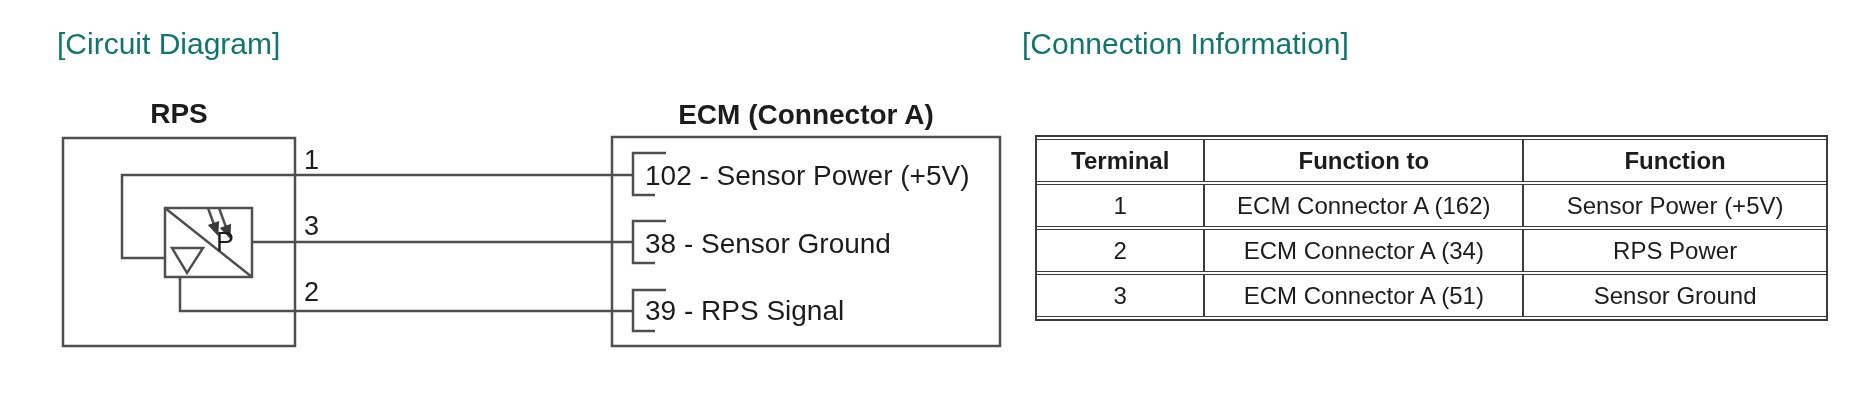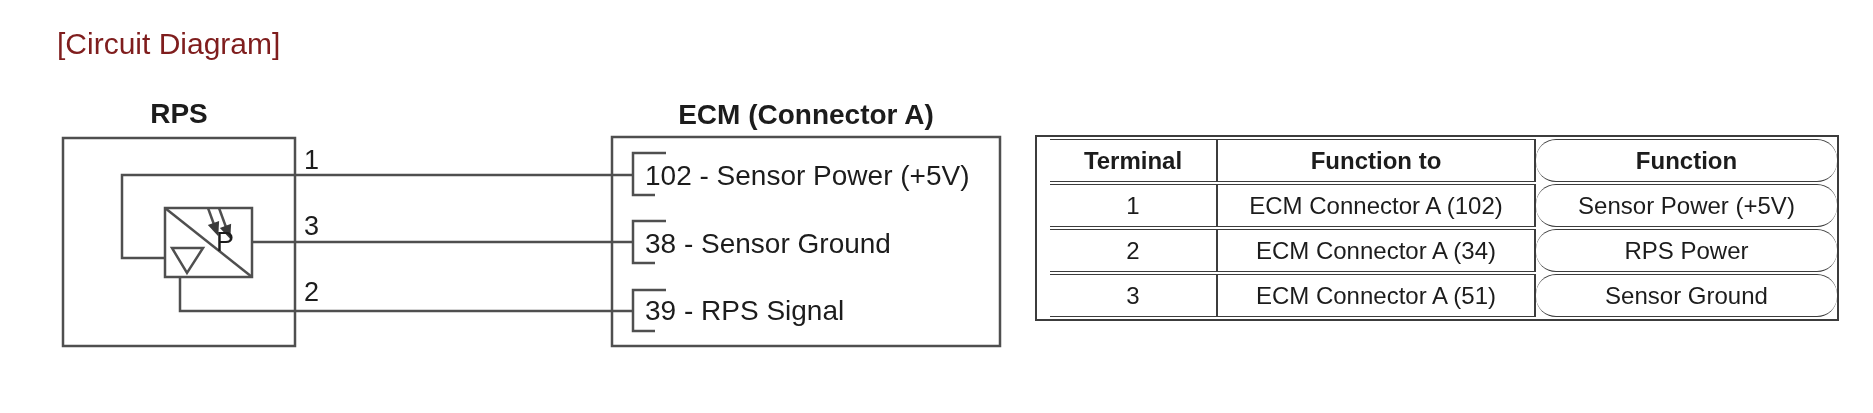--- a/index.html
+++ b/index.html
@@ -16,21 +16,21 @@
     width: 1873px;
     height: 413px;
     background: #ffffff;
     overflow: hidden;
   }
   .section-heading {
     position: absolute;
     top: 28px;
     font-size: 30px;
     line-height: 32px;
-    color: #7f1d1d;
+    color: #0f766e;
     white-space: nowrap;
   }
   #circuit-heading { left: 57px; }
   #connection-heading { left: 1022px; }
 
   #circuit-svg {
     position: absolute;
     left: 0;
     top: 0;
     width: 1020px;
@@ -68,49 +68,49 @@
     position: absolute;
     left: 1035px;
     top: 135px;
     width: 793px;
     table-layout: fixed;
     border-collapse: separate;
     border-spacing: 0 2px;
     border: 2px solid #3c3c3c;
     background: #ffffff;
     font-size: 24px;
-    padding-left: 13px;
   }
   #conn-table th,
   #conn-table td {
     height: 41px;
     line-height: 41px;
     padding: 0;
     text-align: center;
     vertical-align: middle;
     border-top: 1px solid #3c3c3c;
     border-bottom: 1px solid #3c3c3c;
     border-right: 2px solid #3c3c3c;
     overflow: hidden;
     white-space: nowrap;
   }
   #conn-table th { font-weight: bold; }
   #conn-table th:last-child,
-  #conn-table td:last-child { border-right: none; border-radius: 20px; }
+  #conn-table td:last-child { border-right: none; }
   .col-terminal  { width: 168px; }
   .col-connected { width: 318px; }
   .col-function  { width: 301px; }
 </style>
 </head>
 <body>
 
 <div id="stage">
 
   <div id="circuit-heading" class="section-heading">[Circuit Diagram]</div>
 
+  <div id="connection-heading" class="section-heading">[Connection Information]</div>
 
   <svg id="circuit-svg" viewBox="0 0 1020 413">
 
     <text class="block-title" x="179" y="123" text-anchor="middle">RPS</text>
     <rect class="box" x="63" y="138" width="232" height="208"></rect>
 
     <polyline class="wire" points="633,175 122,175 122,258 165,258"></polyline>
     <line class="wire" x1="252" y1="242" x2="633" y2="242"></line>
     <polyline class="wire" points="180,277 180,311 633,311"></polyline>
 
@@ -154,21 +154,21 @@
     <thead>
       <tr>
         <th>Terminal</th>
         <th>Function to</th>
         <th>Function</th>
       </tr>
     </thead>
     <tbody>
       <tr>
         <td>1</td>
-        <td>ECM Connector A (102)</td>
+        <td>ECM Connector A (162)</td>
         <td>Sensor Power (+5V)</td>
       </tr>
       <tr>
         <td>2</td>
         <td>ECM Connector A (34)</td>
         <td>RPS Power</td>
       </tr>
       <tr>
         <td>3</td>
         <td>ECM Connector A (51)</td>

